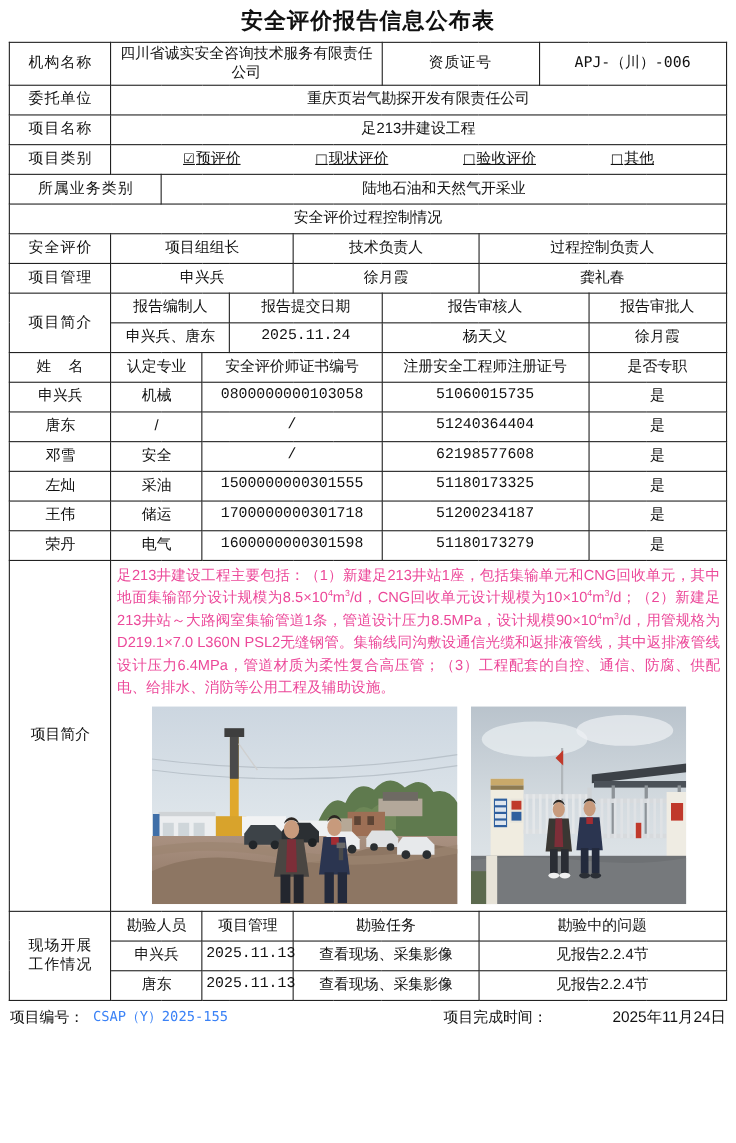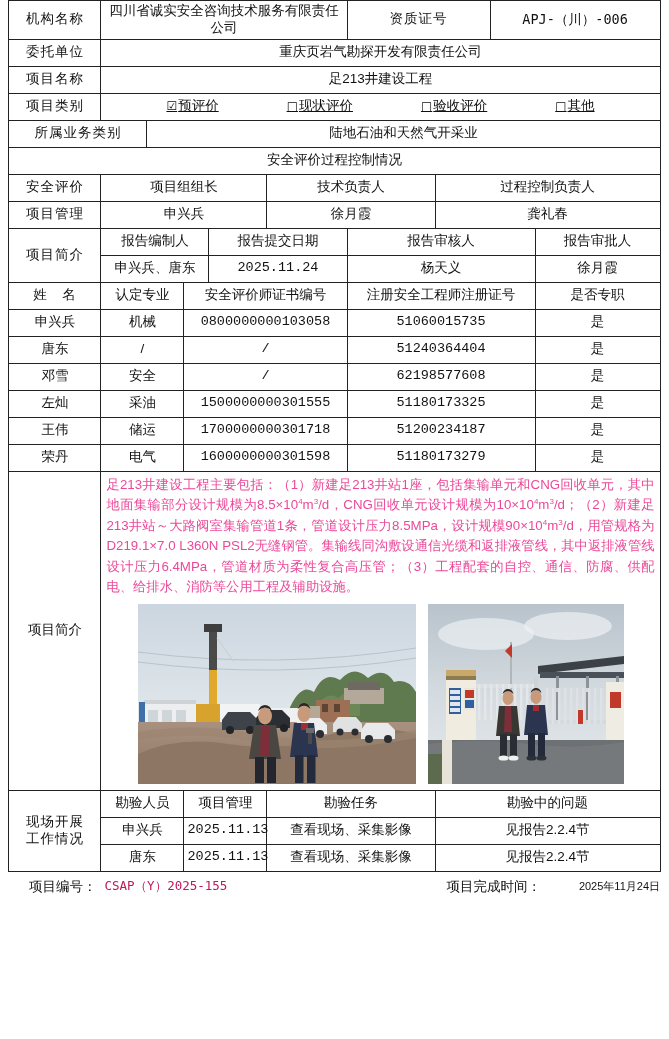--- a/index.html
+++ b/index.html
@@ -87,37 +87,38 @@
 
   
   .footer {
     width: 651px;
     margin: 6px auto 0 auto;
     display: flex;
     align-items: center;
     font-size: 13.5px;
     color: #111;
   }
-  .f-lbl { white-space: nowrap; margin-left: 20px; }
+  .f-lbl { white-space: nowrap; }
   .f-code {
-    color: #be185d;
+    color: #3b82f6;
     font-family: "DejaVu Sans Mono", "Liberation Mono", monospace;
     font-size: 12.5px;
     margin-left: 8px;
   }
   .f-spacer { flex: 1; }
   .f-lbl2 { white-space: nowrap; margin-left: 0px; }
-  .f-date { margin-left: 38px; white-space: nowrap; font-size: 11px;}
+  .f-date { margin-left: 59px; white-space: nowrap; font-size: 14px;}
   .left-align { text-align: left; padding-left: 6px; }
 </style>
 </head>
 <body>
 
 <div id="page">
 
+  <div class="page-title">安全评价报告信息公布表</div>
 
   <table class="main">
     <colgroup>
       <col style="width:92px">
       <col style="width:46px">
       <col style="width:37px">
       <col style="width:25px">
       <col style="width:58px">
       <col style="width:36px">
       <col style="width:44px">

